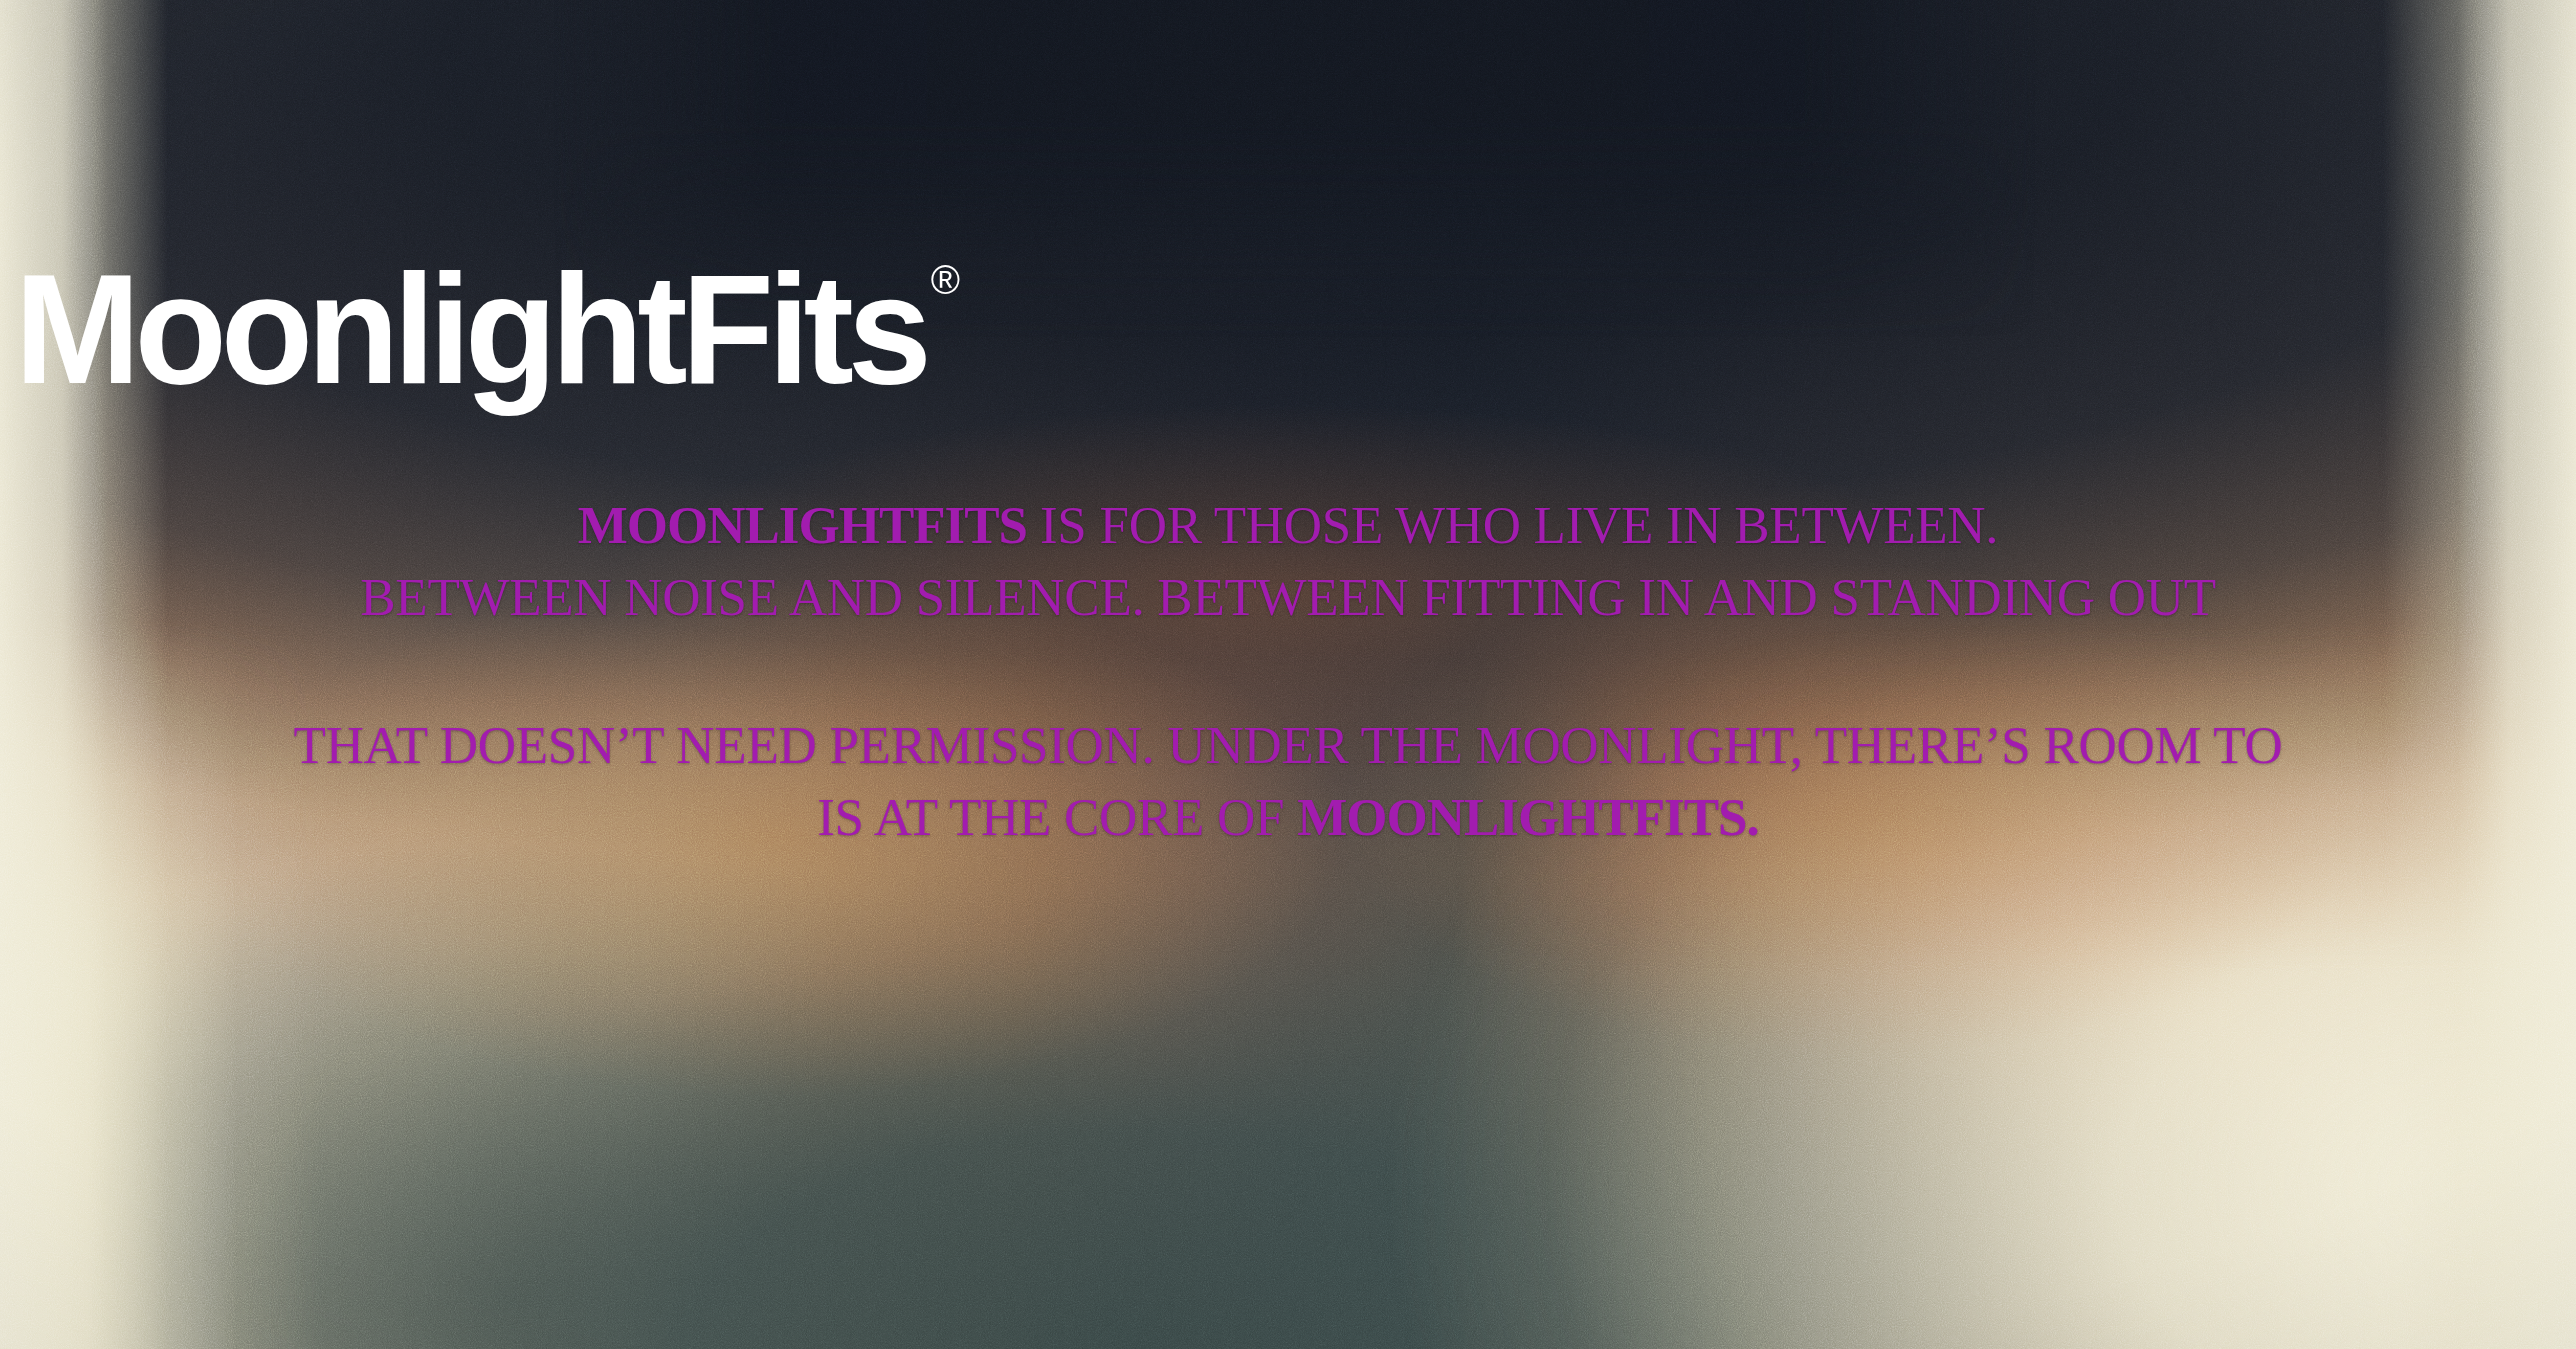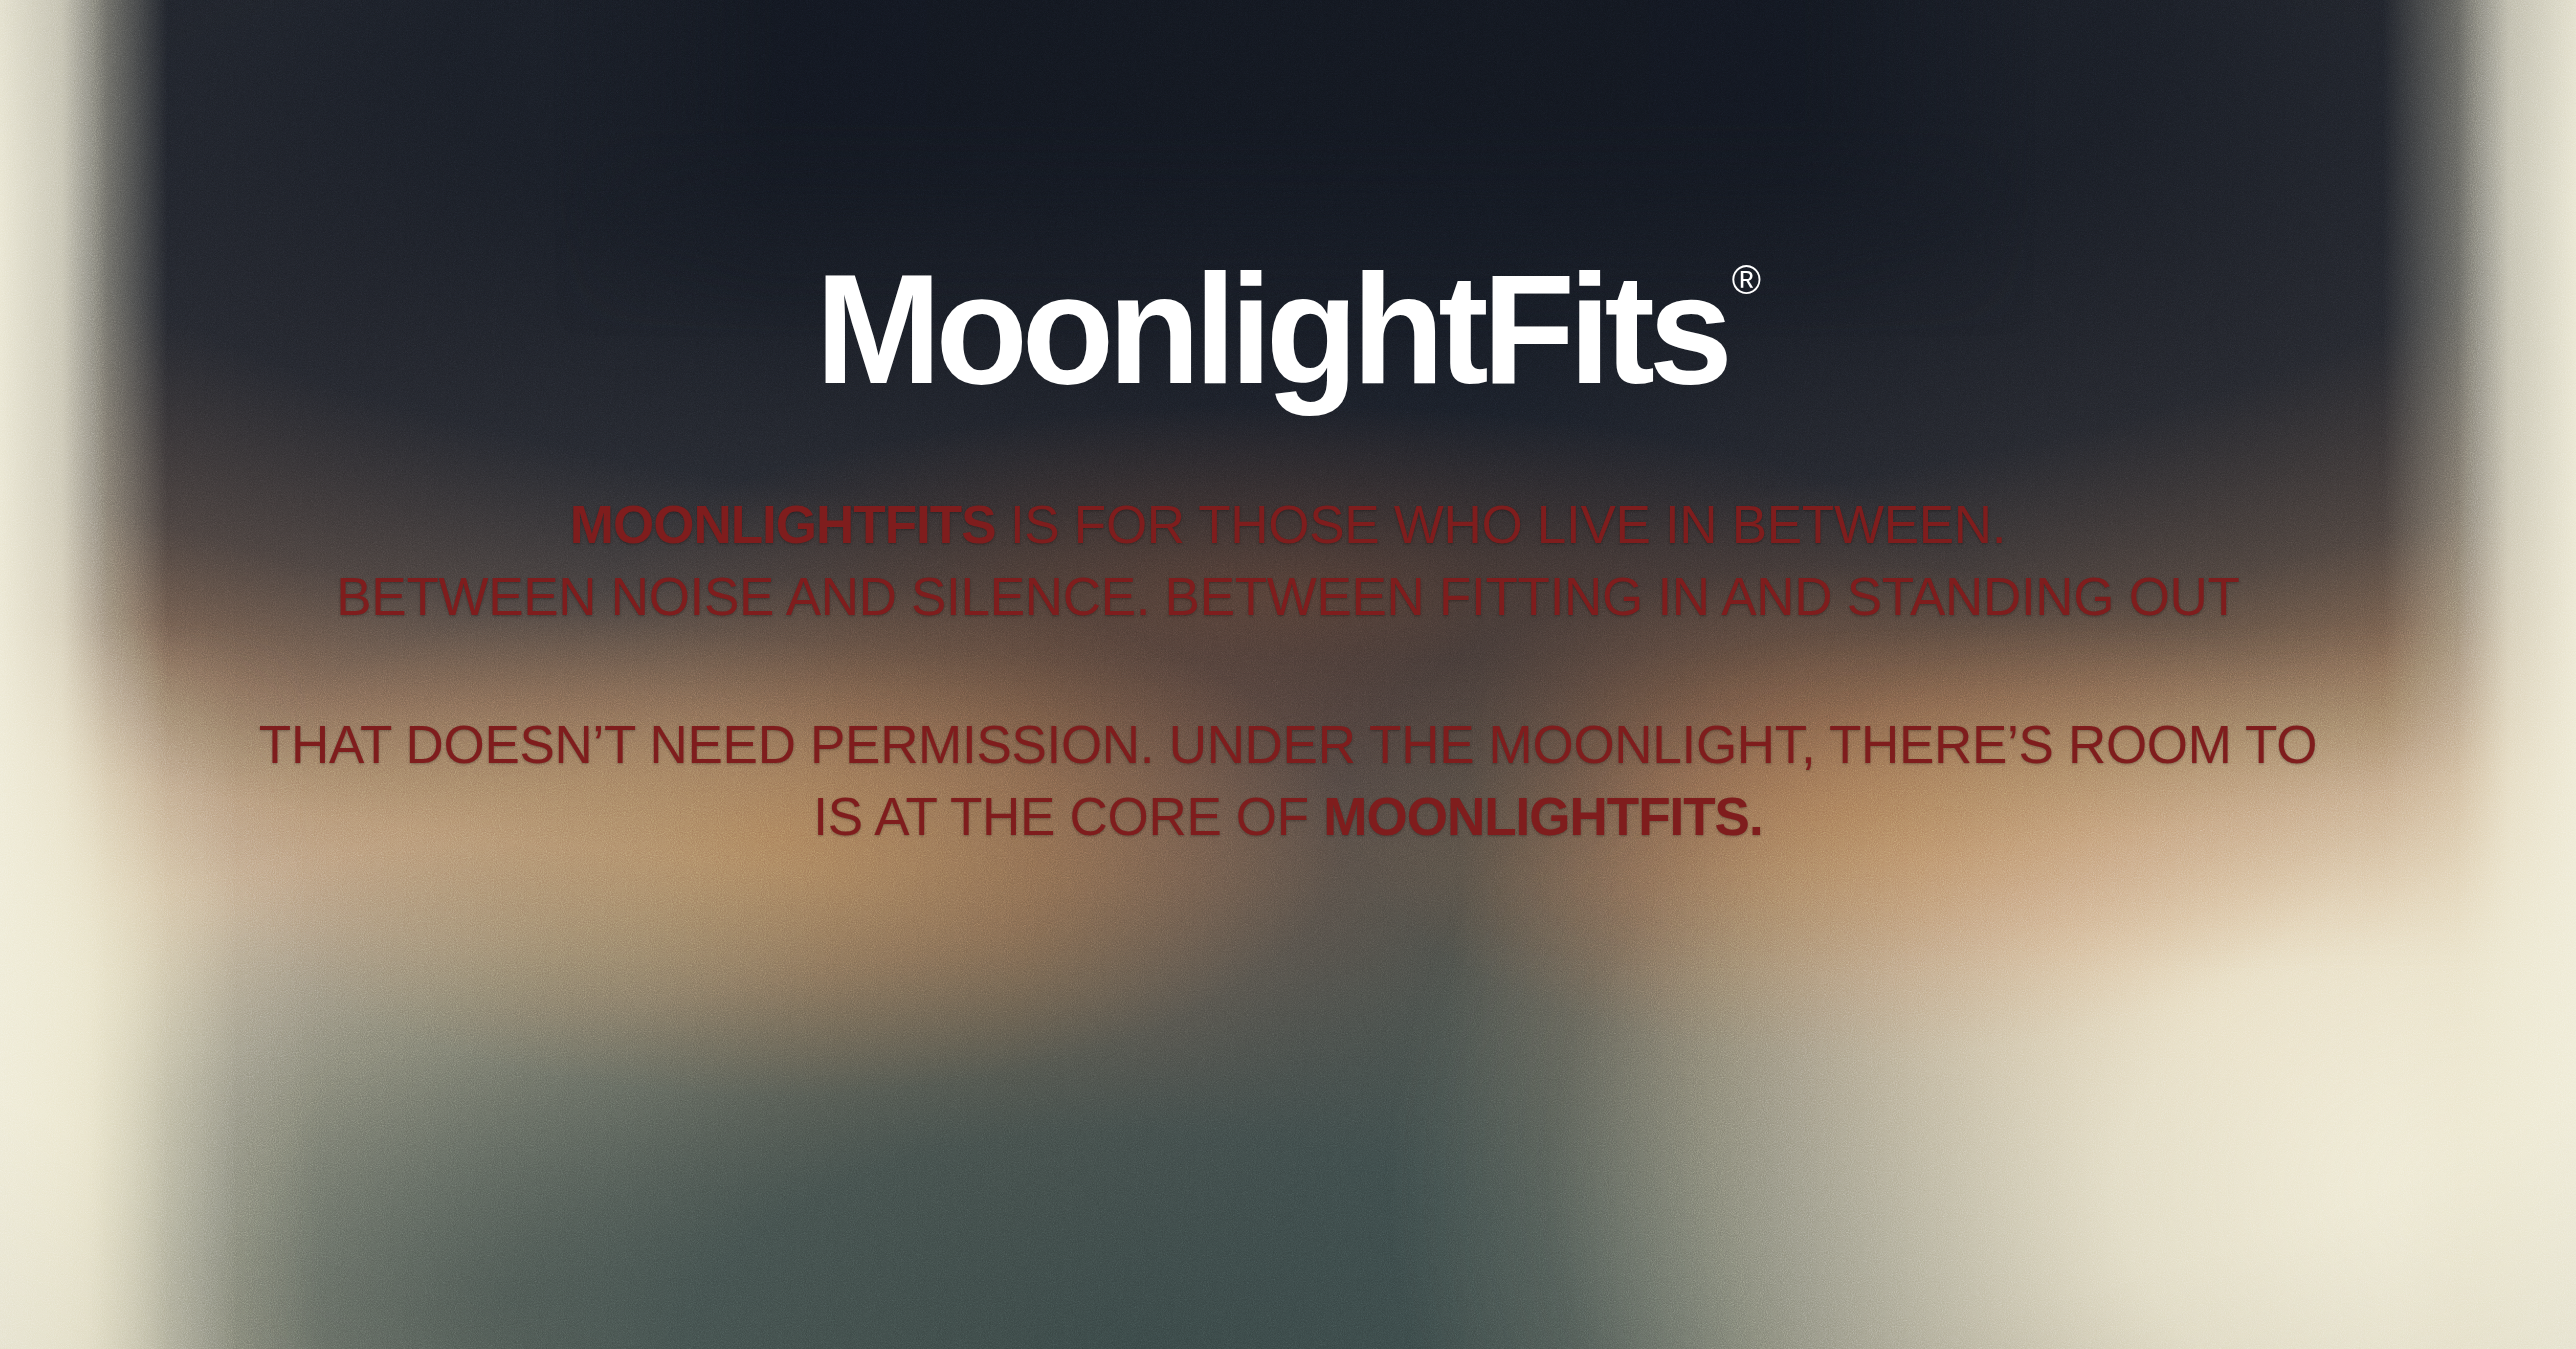--- a/index.html
+++ b/index.html
@@ -176,21 +176,21 @@
     mix-blend-mode: soft-light;
   }
   #bg-grain svg, #bg-grain-fine svg { width: 100%; height: 100%; display:block; }
 
   
   #content {
     position: absolute;
     inset: 0;
     display: flex;
     flex-direction: column;
-    align-items: center;
+    align-items: flex-start;
   }
 
   #wordmark {
     margin-top: 251px;
     font-family: "Liberation Sans", sans-serif;
     font-weight: 700;
     font-size: 156px;
     line-height: 1;
     letter-spacing: -6.4px;
     color: #ffffff;
@@ -206,22 +206,22 @@
     font-weight: 400;
     letter-spacing: 0;
     margin-left: 5.2px;
     margin-top: 8.6px;
   }
 
   #copy {
     margin-top: 82px;
     width: 100%;
     text-align: center;
-    color: #7f1d1d;
-    font-family: Liberation Sans, sans-serif;
+    color: #a21caf;
+    font-family: Liberation Serif, serif;
     font-weight: 400;
     font-size: 53px;
     line-height: 72px;
     letter-spacing: -0.3px;
     white-space: nowrap;
     text-shadow: 0 0.9px 2.6px rgba(0,0,0,0.28);
   }
   #copy .para { display: block; }
   #copy .line { display: block; }
   #copy .para-gap { display: block; height: 76px; }

